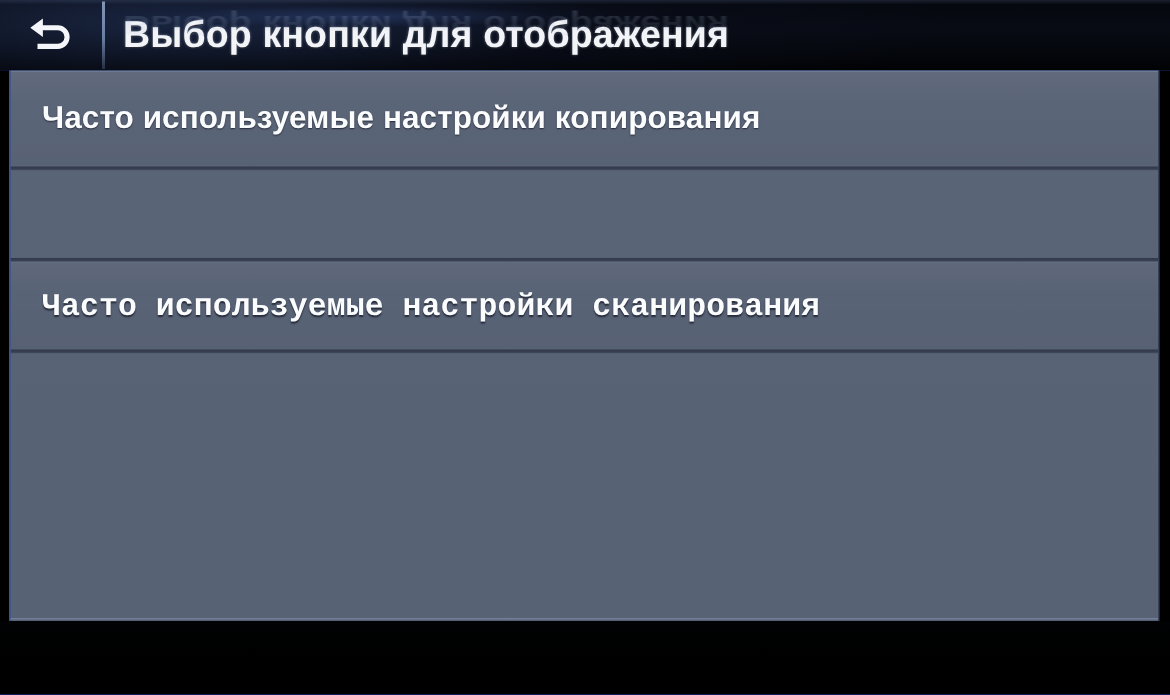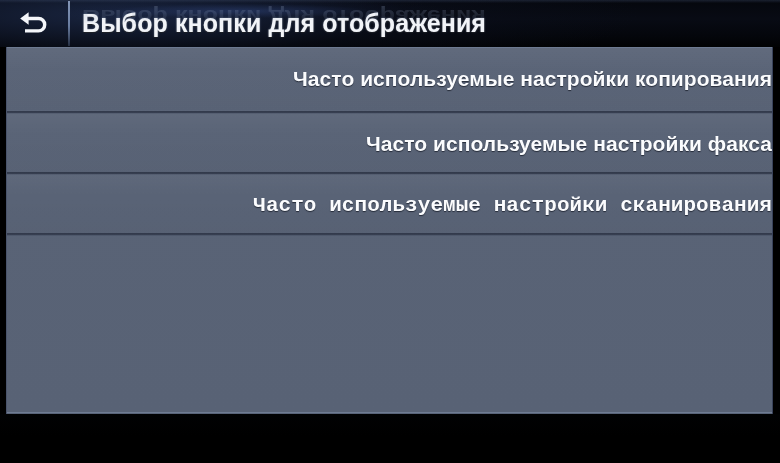--- a/index.html
+++ b/index.html
@@ -140,21 +140,20 @@
   .list-item {
     position: absolute;
     left: 0;
     width: 100%;
     height: 62px;
     box-sizing: border-box;
     display: flex;
     align-items: center;
     cursor: pointer;
     background: linear-gradient(180deg, rgba(255,255,255,0.035) 0%, rgba(255,255,255,0.0) 35%, rgba(0,0,0,0.02) 100%);
-    justify-content: flex-end;
   }
   .list-item .label {
     padding-left: 21px;
     font-size: 21px;
     font-weight: bold;
     color: #fbfcfe;
     letter-spacing: 0.05px;
     text-shadow: 0 1px 1px rgba(20,26,38,0.75);
     white-space: nowrap;
   }
@@ -215,23 +214,20 @@
   </div>
 
   <div id="list-panel">
     <div id="panel-top-line"></div>
 
     <div class="list-item" style="top:1px;">
       <span class="label">Часто используемые настройки копирования</span>
     </div>
     <div class="row-sep" style="top:64px;"></div>
 
-    <div class="list-item" style="top:66px;">
-      <span class="label">Часто используемые настройки факса</span>
-    </div>
     <div class="row-sep" style="top:125px;"></div>
 
     <div class="list-item" style="top:127px;font-family:Liberation Mono, monospace;">
       <span class="label">Часто используемые настройки сканирования</span>
     </div>
     <div class="row-sep" style="top:186px;"></div>
 
     <div id="panel-bottom-line"></div>
   </div>
 

